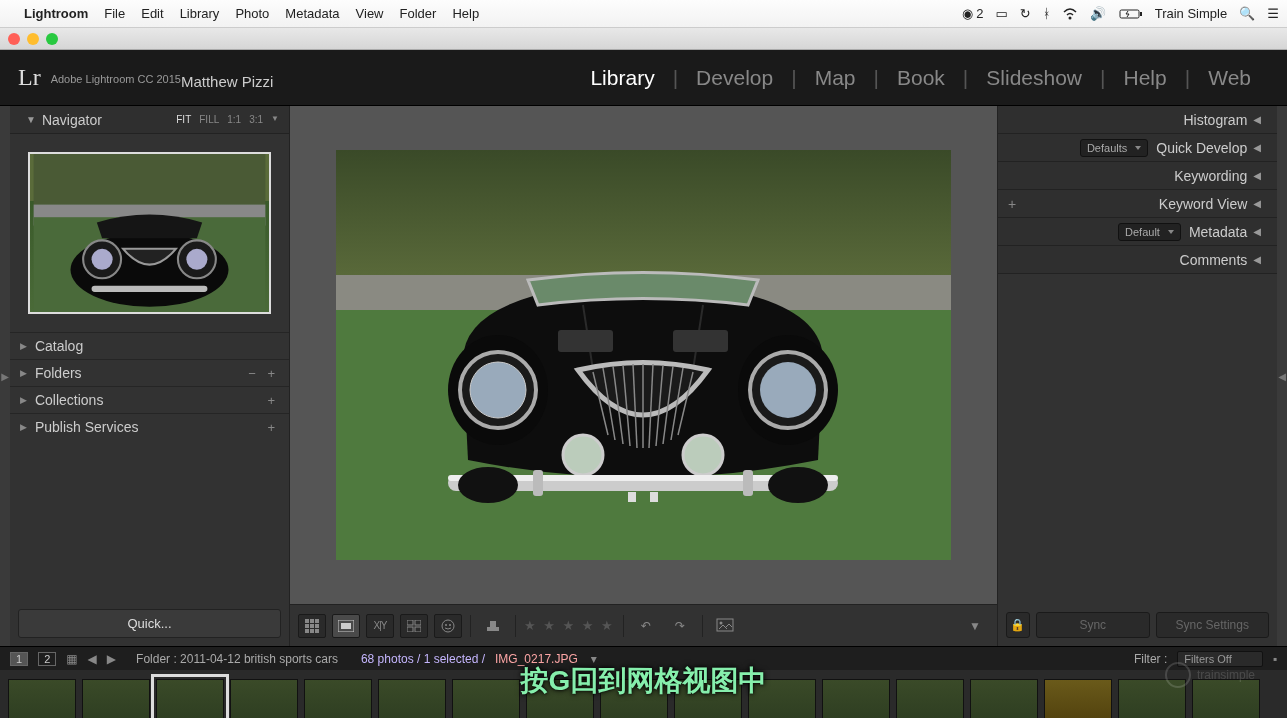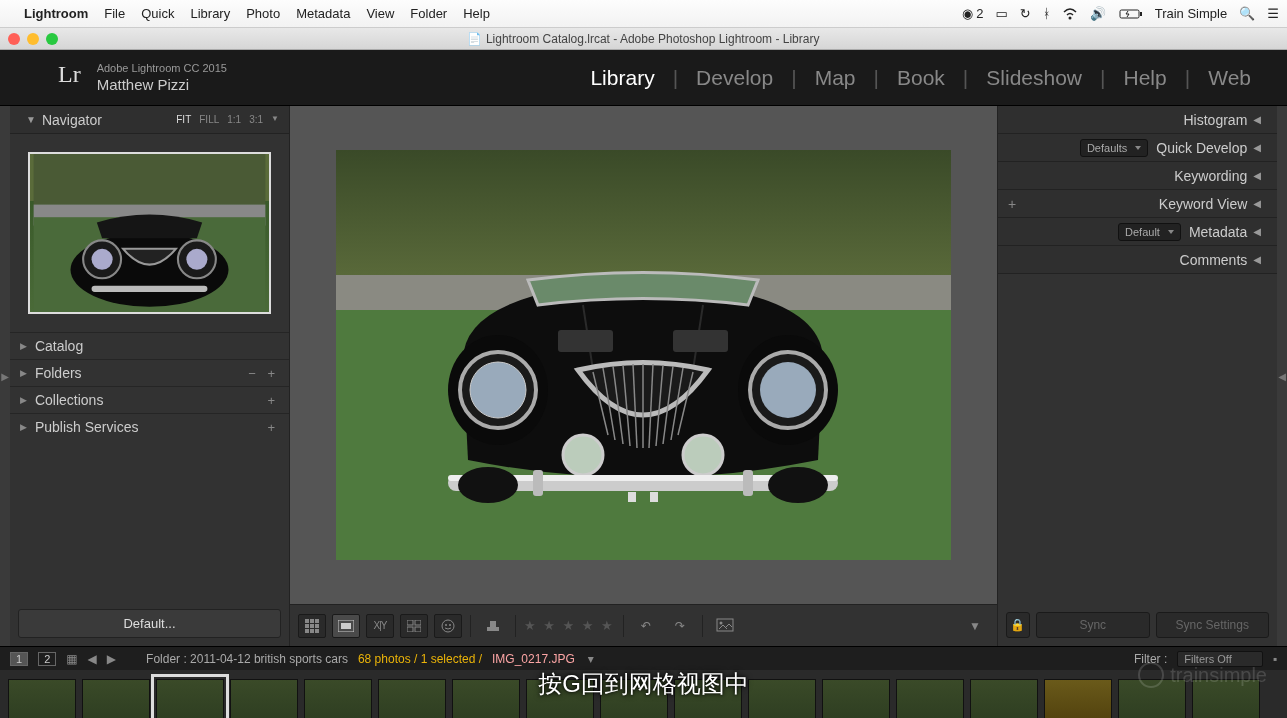--- a/index.html
+++ b/index.html
@@ -13,23 +13,23 @@
 .menubar-right span { display: flex; align-items: center; gap: 3px; }
 
 
 .titlebar { height: 22px; background: linear-gradient(#e8e8e8,#d6d6d6); display: flex; align-items: center; justify-content: center; font-size: 12px; color: #444; position: relative; border-bottom: 1px solid #aaa; }
 .traffic { position: absolute; left: 8px; display: flex; gap: 7px; }
 .traffic span { width: 12px; height: 12px; border-radius: 50%; display: block; }
 .tl-r { background: #ff5f57; } .tl-y { background: #ffbd2e; } .tl-g { background: #28c940; }
 
 
 .app-header { height: 56px; background: #1a1a1a; display: flex; align-items: center; justify-content: space-between; padding: 0 18px; border-bottom: 1px solid #000; }
-.app-header-left { display: flex; align-items: flex-start; gap: 16px; margin-left: 40px; }
+.app-header-left { display: flex; align-items: flex-end; gap: 10px; }
 .lr-logo { font-family: Georgia, serif; font-size: 24px; color: #ddd; font-weight: 300; }
-.app-info { display: flex; flex-direction: column; color: #999; font-size: 11px; line-height: 1.3; }
+.app-info { display: flex; flex-direction: row; color: #999; font-size: 11px; line-height: 1.3; }
 .app-info .user { color: #ccc; font-size: 15px; }
 .modules { display: flex; gap: 0; color: #888; font-size: 21px; align-items:center; }
 .modules span { padding: 0 18px; cursor: pointer; }
 .modules span.active { color: #fff; }
 .modules .sep { color: #555; padding: 0; }
 
 
 .main { display: flex; height: 540px; background: #3a3a3a; }
 .left-panel, .right-panel { width: 280px; background: #323232; display: flex; flex-direction: column; }
 .left-panel { border-right: 1px solid #222; }
@@ -81,36 +81,36 @@
 .fs-page{border:1px solid #666; padding:0 5px; font-size:11px; color:#ccc;}
 .fs-page.active{background:#555;}
 .fs-spacer{flex:1;}
 .fs-filter{background:#2a2a2a; border:1px solid #111; padding:1px 30px 1px 6px; font-size:11px; color:#999; border-radius:2px;}
 
 
 .filmstrip { height:74px; background:#2a2a2a; display:flex; align-items:center; padding:4px 8px; gap:6px; overflow:hidden; position:relative;}
 .film-thumb{height:56px; width:68px; background:linear-gradient(#3a4a28,#2a3a1f); border:1px solid #111; flex-shrink:0; position:relative;}
 .film-thumb.selected{outline:3px solid #ddd; outline-offset:2px;}
 .film-badge{position:absolute; bottom:2px; right:2px; width:14px;height:14px; background:rgba(0,0,0,.5);}
-.subtitle-overlay { position:absolute; bottom:18px; left:50%; transform:translateX(-50%); color:#ffffff; font-size:24px; text-shadow:0 0 6px #000, 0 0 3px #000; font-weight:400; z-index:100; pointer-events:none;}
-
-.watermark{position:absolute; right:20px; bottom:30px; color:rgba(255,255,255,.15); font-size:20px; z-index:50; display:flex;align-items:center;gap:6px;}
+.subtitle-overlay { position:absolute; bottom:18px; left:50%; transform:translateX(-50%); color:#86efac; font-size:28px; text-shadow:0 0 6px #000, 0 0 3px #000; font-weight:700; z-index:100; pointer-events:none;}
+
+.watermark{position:absolute; right:32px; bottom:30px; color:rgba(255,255,255,.15); font-size:12px; z-index:50; display:flex;align-items:center;gap:6px;}
 .watermark::before{content:""; width:22px;height:22px;border:2px solid rgba(255,255,255,.15); border-radius:50%;}
 
 svg{display:block;}
 </style>
 </head>
 <body>
 
 <div class="menubar">
   <div class="menubar-left">
     <span></span>
     <span class="app-name">Lightroom</span>
     <span>File</span>
-    <span>Quick</span>
+    <span>Edit</span>
     <span>Library</span>
     <span>Photo</span>
     <span>Metadata</span>
     <span>View</span>
     <span>Folder</span>
     <span>Help</span>
   </div>
   <div class="menubar-right">
     <span>◉ <span>2</span></span>
     <span>▭</span>
@@ -135,21 +135,20 @@
     <span>☰</span>
   </div>
 </div>
 
 <div class="titlebar">
   <div class="traffic">
     <span class="tl-r"></span>
     <span class="tl-y"></span>
     <span class="tl-g"></span>
   </div>
-  <span>📄 <span>Lightroom Catalog.lrcat - Adobe Photoshop Lightroom - Library</span></span>
 </div>
 
 <div class="app-header">
   <div class="app-header-left">
     <span class="lr-logo">Lr</span>
     <div class="app-info">
       <span>Adobe Lightroom CC 2015</span>
       <span class="user">Matthew Pizzi</span>
     </div>
   </div>
@@ -219,21 +218,21 @@
           <span>Collections</span>
           <span class="pm">+</span>
         </div>
       <div class="left-item">
           <span class="tri">▶</span>
           <span>Publish Services</span>
           <span class="pm">+</span>
         </div>
     </div>
     <div class="left-buttons">
-      <button>Default...</button>
+      <button>Quick...</button>
     </div>
   </div>
 
   <div class="center">
     <div class="preview-wrap">
       <div class="preview">
         <svg viewBox="0 0 615 410" width="615" height="410">
           <rect width="615" height="130" fill="#4a5a32"></rect>
           <rect y="0" width="615" height="130" fill="url(#trees)"></rect>
           <defs>
@@ -397,22 +396,22 @@
   </div>
   <div class="side-grip">◀</div>
 </div>
 
 <div class="filmstrip-head">
   <span class="fs-page active">1</span>
   <span class="fs-page">2</span>
   <span style="color:#888">▦</span>
   <span style="color:#888">◀</span>
   <span style="color:#888">▶</span>
-  <span style="margin-left:20px">Folder : 2011-04-12 british sports cars</span>
-  <span style="margin-left:0;color:#eab308">68 photos / 1 selected /</span>
+  <span style="margin-left:10px">Folder : 2011-04-12 british sports cars</span>
+  <span style="margin-left:13px;color:#c4b5fd">68 photos / 1 selected /</span>
   <span style="color:#fca5a5">IMG_0217.JPG</span>
   <span style="color:#888;margin-left:3px">▾</span>
   <div class="fs-spacer"></div>
   <span>Filter :</span>
   <span class="fs-filter">Filters Off</span>
   <span style="color:#888">▪</span>
 </div>
 
 <div class="filmstrip">
   <div class="film-thumb">

